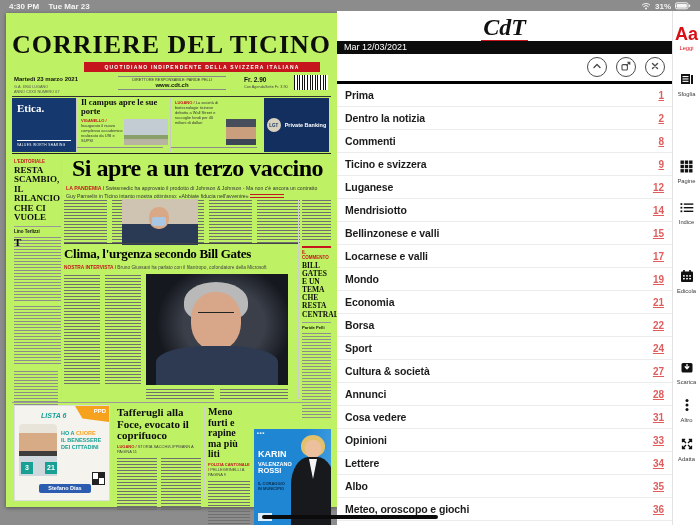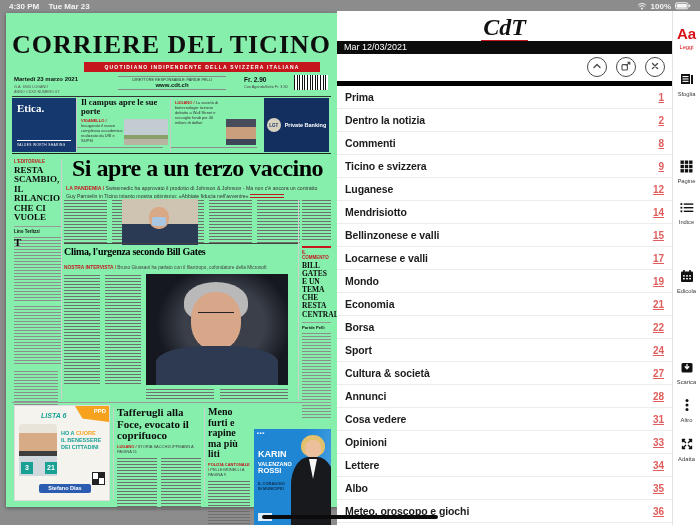--- a/index.html
+++ b/index.html
@@ -3,21 +3,21 @@
 <meta charset="utf-8">
 <style>
   html,body{margin:0;padding:0;}
   body{width:700px;height:525px;background:#8c8c8c;font-family:"Liberation Sans",sans-serif;overflow:hidden;position:relative;-webkit-font-smoothing:antialiased;}
   .abs{position:absolute;}
   
   .statusbar{position:absolute;top:0;left:0;width:700px;height:13px;display:flex;justify-content:space-between;align-items:center;padding:0 9px;box-sizing:border-box;color:#f4f4f4;font-size:8px;font-weight:bold;}
   .sb-left span{margin-right:7px;}
   .sb-right{display:flex;align-items:center;gap:4px;}
   
-  .paper{position:absolute;left:6px;top:13px;width:331px;height:494px;background:#86efac;box-shadow:0 1px 4px rgba(0,0,0,.4);}
+  .paper{position:absolute;left:6px;top:13px;width:331px;height:494px;background:#bef264;box-shadow:0 1px 4px rgba(0,0,0,.4);}
   .serif{font-family:"Liberation Serif",serif;}
   .gk{background-image:repeating-linear-gradient(#8d8d8d 0 1px,rgba(0,0,0,0) 1px 3px);}
   .gkd{background-image:repeating-linear-gradient(#6f6f6f 0 1px,rgba(0,0,0,0) 1px 3px);}
   .gkr{background-image:repeating-linear-gradient(#c5161d 0 1px,rgba(0,0,0,0) 1px 3px);}
   .hrule{position:absolute;height:1px;background:#9a9a9a;}
   .vrule{position:absolute;width:1px;background:#cfcfcf;}
   .redlbl{color:#c5161d;font-weight:bold;}
   .mast-title{position:absolute;top:17px;left:0;width:331px;text-align:center;font-family:"Liberation Serif",serif;font-weight:bold;font-size:26px;letter-spacing:1px;color:#0d0d0d;white-space:nowrap;}
   .mast-tagline{position:absolute;top:49px;left:78px;width:236px;height:10px;background:#c5161d;color:#fff;font-size:5px;line-height:10px;text-align:center;letter-spacing:1.2px;font-weight:bold;}
   .mi-date{position:absolute;top:63px;left:8px;font-size:6px;font-weight:bold;color:#111;}
@@ -51,21 +51,21 @@
   .dropcap{float:left;font-family:"Liberation Serif",serif;font-size:11px;font-weight:bold;margin-right:2px;line-height:1;}
   
   .lead-hl{position:absolute;left:58px;top:142px;width:267px;text-align:center;font-family:"Liberation Serif",serif;font-weight:bold;font-size:24px;letter-spacing:-.5px;color:#000;white-space:nowrap;}
   .lead-kick{position:absolute;left:60px;top:172px;width:262px;font-size:5.2px;line-height:1.45;color:#333;}
   .cols5{position:absolute;left:58px;top:187px;width:236px;height:44px;display:flex;gap:5px;}
   .cols5 div{flex:1;}
   .lead-photo{position:absolute;left:116px;top:186px;width:76px;height:46px;background:linear-gradient(#cfc4b2 0 55%,#2a3a55 55%);overflow:hidden;}
   .lp-face{position:absolute;left:27px;top:8px;width:20px;height:22px;border-radius:45%;background:#d9a886;}
   .lp-mask{position:absolute;left:30px;top:18px;width:14px;height:9px;background:#a9c6e2;border-radius:2px;}
   
-  .clima-hl{position:absolute;left:58px;top:233px;width:236px;font-family:"Liberation Serif",serif;font-weight:bold;font-size:10px;letter-spacing:-.3px;color:#000;white-space:nowrap;}
+  .clima-hl{position:absolute;left:58px;top:233px;width:236px;font-family:"Liberation Serif",serif;font-weight:bold;font-size:13px;letter-spacing:-.3px;color:#000;white-space:nowrap;}
   .clima-kick{position:absolute;left:58px;top:252px;width:236px;font-size:4.8px;color:#444;}
   .gates-photo{position:absolute;left:140px;top:261px;width:142px;height:111px;background:radial-gradient(90px 80px at 55% 45%,#3a3f49 0 45%,#16181f 75%);overflow:hidden;}
   .bg-hair{position:absolute;left:38px;top:8px;width:64px;height:40px;border-radius:50% 50% 40% 40%;background:#b9b9b9;}
   .bg-face{position:absolute;left:45px;top:18px;width:50px;height:58px;border-radius:46%;background:#d8a78a;}
   .bg-glass{position:absolute;left:52px;top:38px;width:36px;height:8px;border-top:1.5px solid #222;}
   .bg-sweater{position:absolute;left:10px;top:72px;width:122px;height:40px;border-radius:40% 40% 0 0;background:#2e3a52;}
   
   .comm-col{position:absolute;left:296px;top:187px;width:29px;}
   .comm-block{position:absolute;left:296px;top:233px;width:29px;border-top:2px solid #c5161d;padding-top:2px;}
   .comm-lbl{font-size:4.5px;}
@@ -97,48 +97,48 @@
   .ka-face{position:absolute;left:14px;top:5px;width:16px;height:18px;border-radius:45%;background:#ecc09c;}
   .ka-suit{position:absolute;left:0px;top:22px;width:44px;height:70px;border-radius:40% 40% 0 0;background:#17191d;}
   .ka-shirt{position:absolute;left:18px;top:24px;width:8px;height:20px;background:#f5f5f5;clip-path:polygon(0 0,100% 0,50% 100%);}
   
   .toc{position:absolute;left:337px;top:11px;width:335px;height:514px;background:#fff;}
   .cdt-logo{position:absolute;top:3px;left:0;width:335px;text-align:center;}
   .cdt-logo span{font-family:"Liberation Serif",serif;font-weight:bold;font-style:italic;font-size:24px;color:#111;border-bottom:3px solid #c5161d;padding:0 2px 0 2px;}
   .toc-datebar{position:absolute;top:30px;left:0;width:335px;height:13px;background:#0c0c0c;color:#fff;font-size:9px;line-height:13px;padding-left:7px;box-sizing:border-box;}
   .toc-toolbar{position:absolute;top:46px;right:7px;display:flex;gap:9px;}
   .circle-btn{width:20px;height:20px;border:1.5px solid #4a4a4a;border-radius:50%;box-sizing:border-box;display:flex;align-items:center;justify-content:center;background:#fff;}
-  .toc-list{position:absolute;top:70px;left:0;width:335px;border-top:5px solid #000000;}
+  .toc-list{position:absolute;top:70px;left:0;width:335px;border-top:3px solid #000000;}
   .toc-row{height:22px;display:flex;align-items:center;justify-content:space-between;padding:0 8px;border-bottom:1px solid #ececec;}
   .toc-label{font-size:10.5px;font-weight:bold;color:#1c1c1c;letter-spacing:-.1px;}
   .toc-page{font-size:10px;font-weight:bold;color:#e05d5d;text-decoration:underline;}
   
   .side{position:absolute;left:672px;top:11px;width:28px;height:514px;background:#fff;border-left:1px solid #e2e2e2;box-sizing:border-box;}
   .side-item{position:absolute;left:0;width:27px;text-align:center;cursor:pointer;}
   .side-item .lbl{display:block;font-size:5.8px;color:#3a3a3a;margin-top:1px;}
   .side-item.active .lbl{color:#d90f16;}
-  .aa{font-size:15px;font-weight:bold;color:#d90f16;line-height:1;}
+  .aa{font-size:18px;font-weight:bold;color:#d90f16;line-height:1;}
   .home-indicator{position:absolute;left:262px;top:515px;width:176px;height:4px;border-radius:2px;background:#0b0b0b;z-index:50;}
 </style>
 </head>
 <body>
 
 <div class="screen">
 
   <div class="statusbar">
     <div class="sb-left">
       <span>4:30 PM</span>
       <span>Tue Mar 23</span>
     </div>
     <div class="sb-right">
       <span><svg width="10" height="8" viewBox="0 0 10 8">
             <path d="M1 3.2 a5.6 5.6 0 0 1 8 0 M2.4 4.8 a3.6 3.6 0 0 1 5.2 0" stroke="#f4f4f4" stroke-width="1" fill="none"></path>
             <circle cx="5" cy="6.6" r="1" fill="#f4f4f4"></circle>
           </svg></span>
-      <span>100%</span>
+      <span>31%</span>
       <span><svg width="16" height="8" viewBox="0 0 16 8">
             <rect x="0.5" y="0.8" width="12.5" height="6" rx="1.5" stroke="#f4f4f4" fill="none"></rect>
             <rect x="1.6" y="1.9" width="10.3" height="3.8" rx="0.8" fill="#f4f4f4"></rect>
             <rect x="13.8" y="2.6" width="1.4" height="2.4" rx="0.7" fill="#f4f4f4"></rect>
           </svg></span>
     </div>
   </div>
 
   <div class="paper">
 

